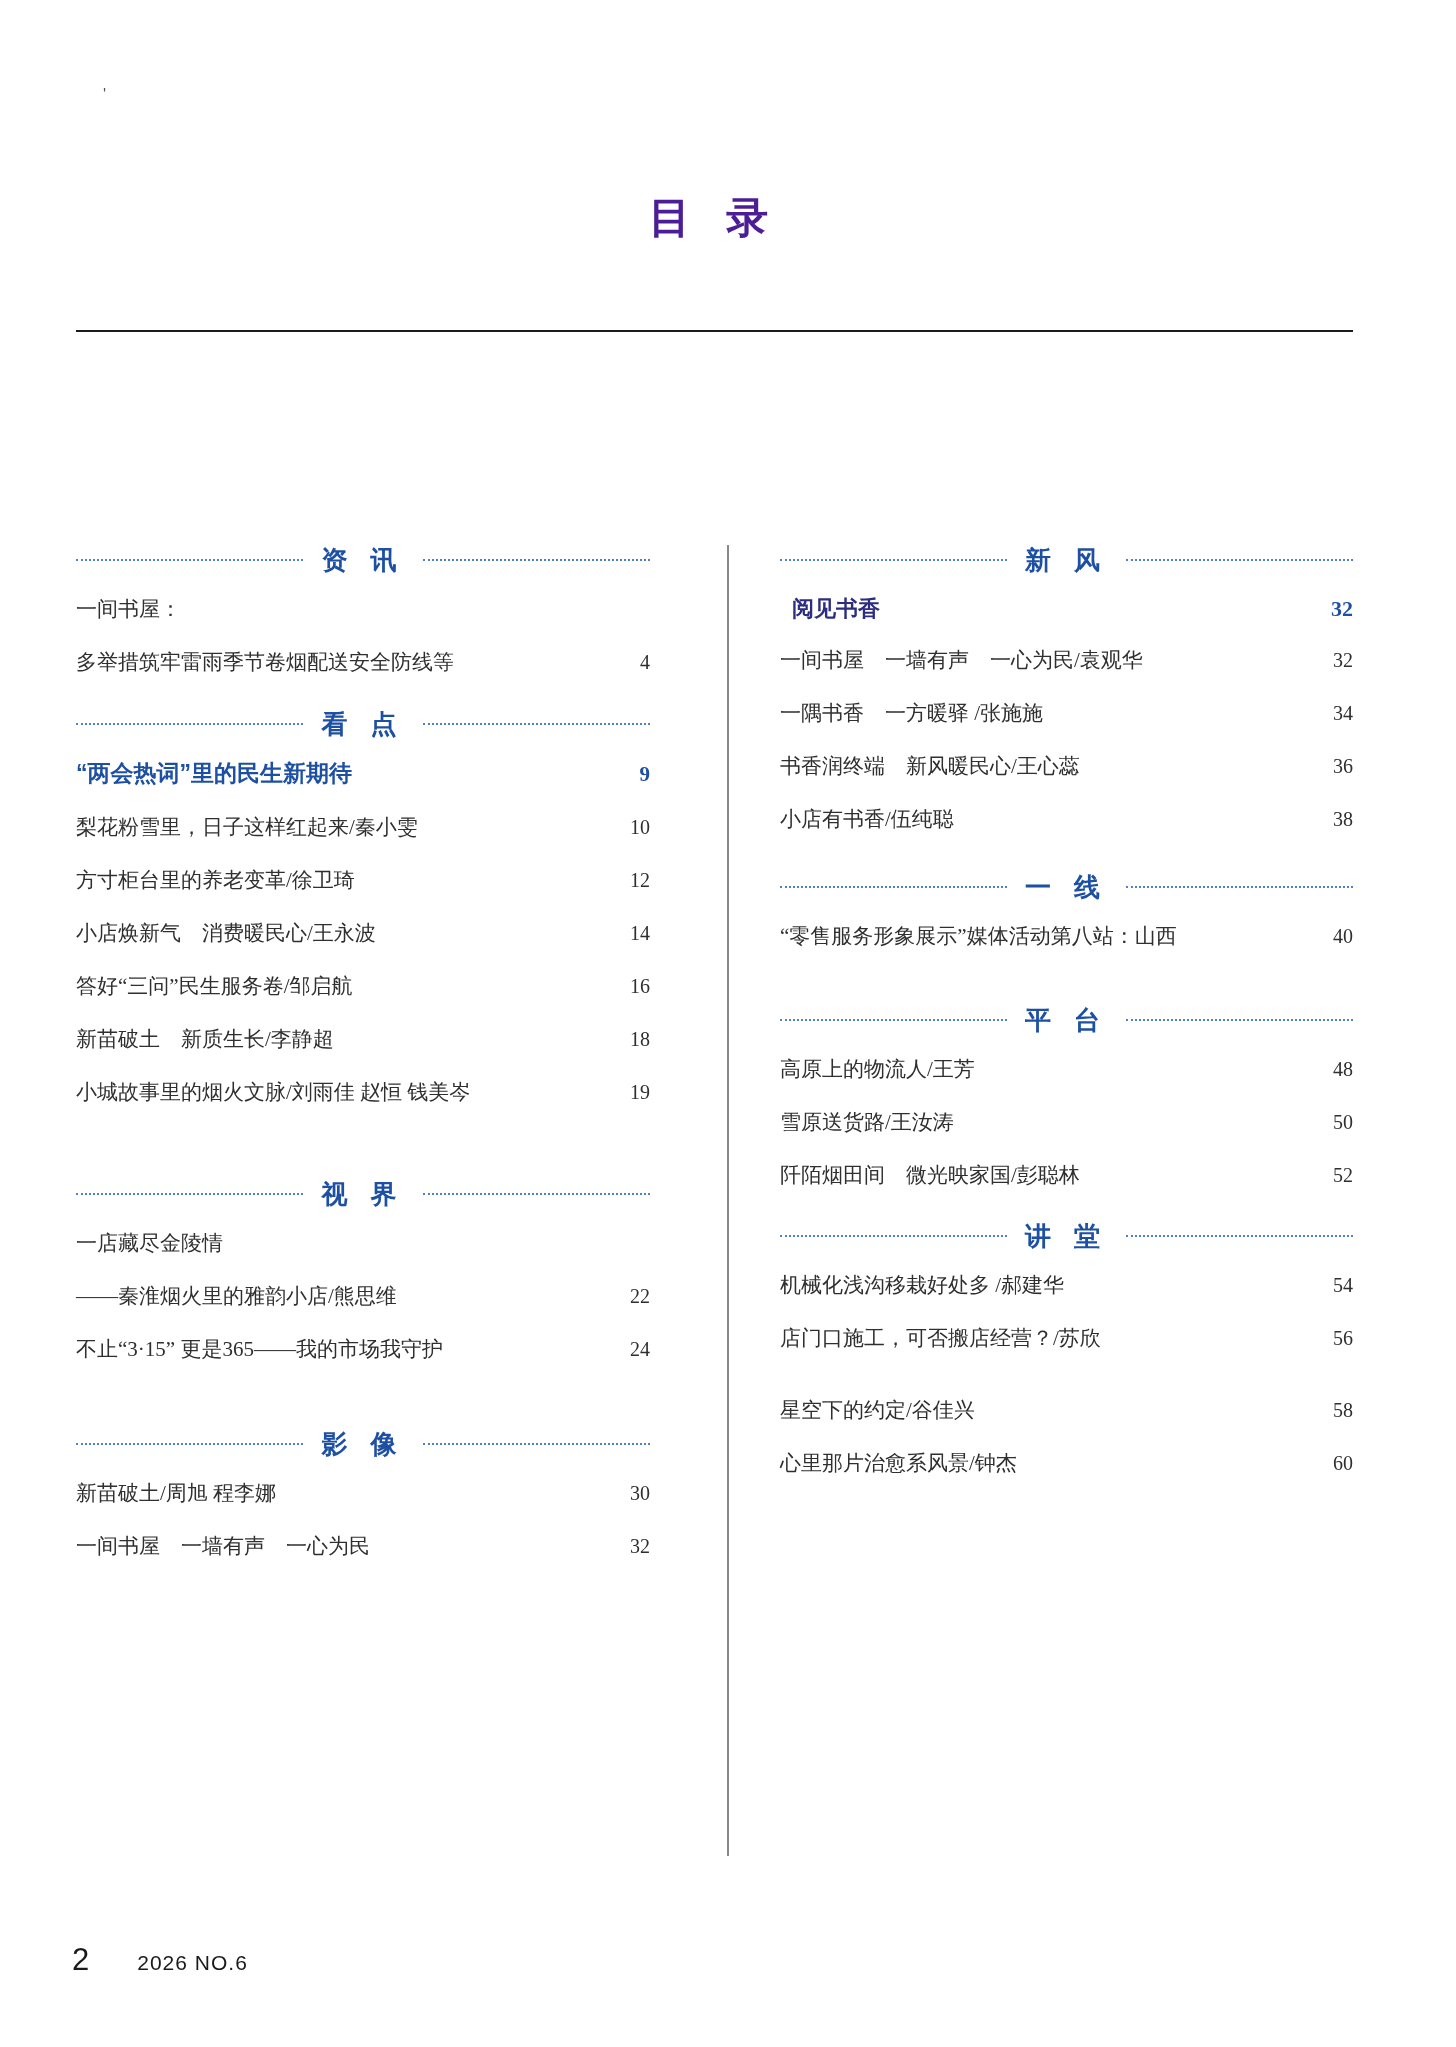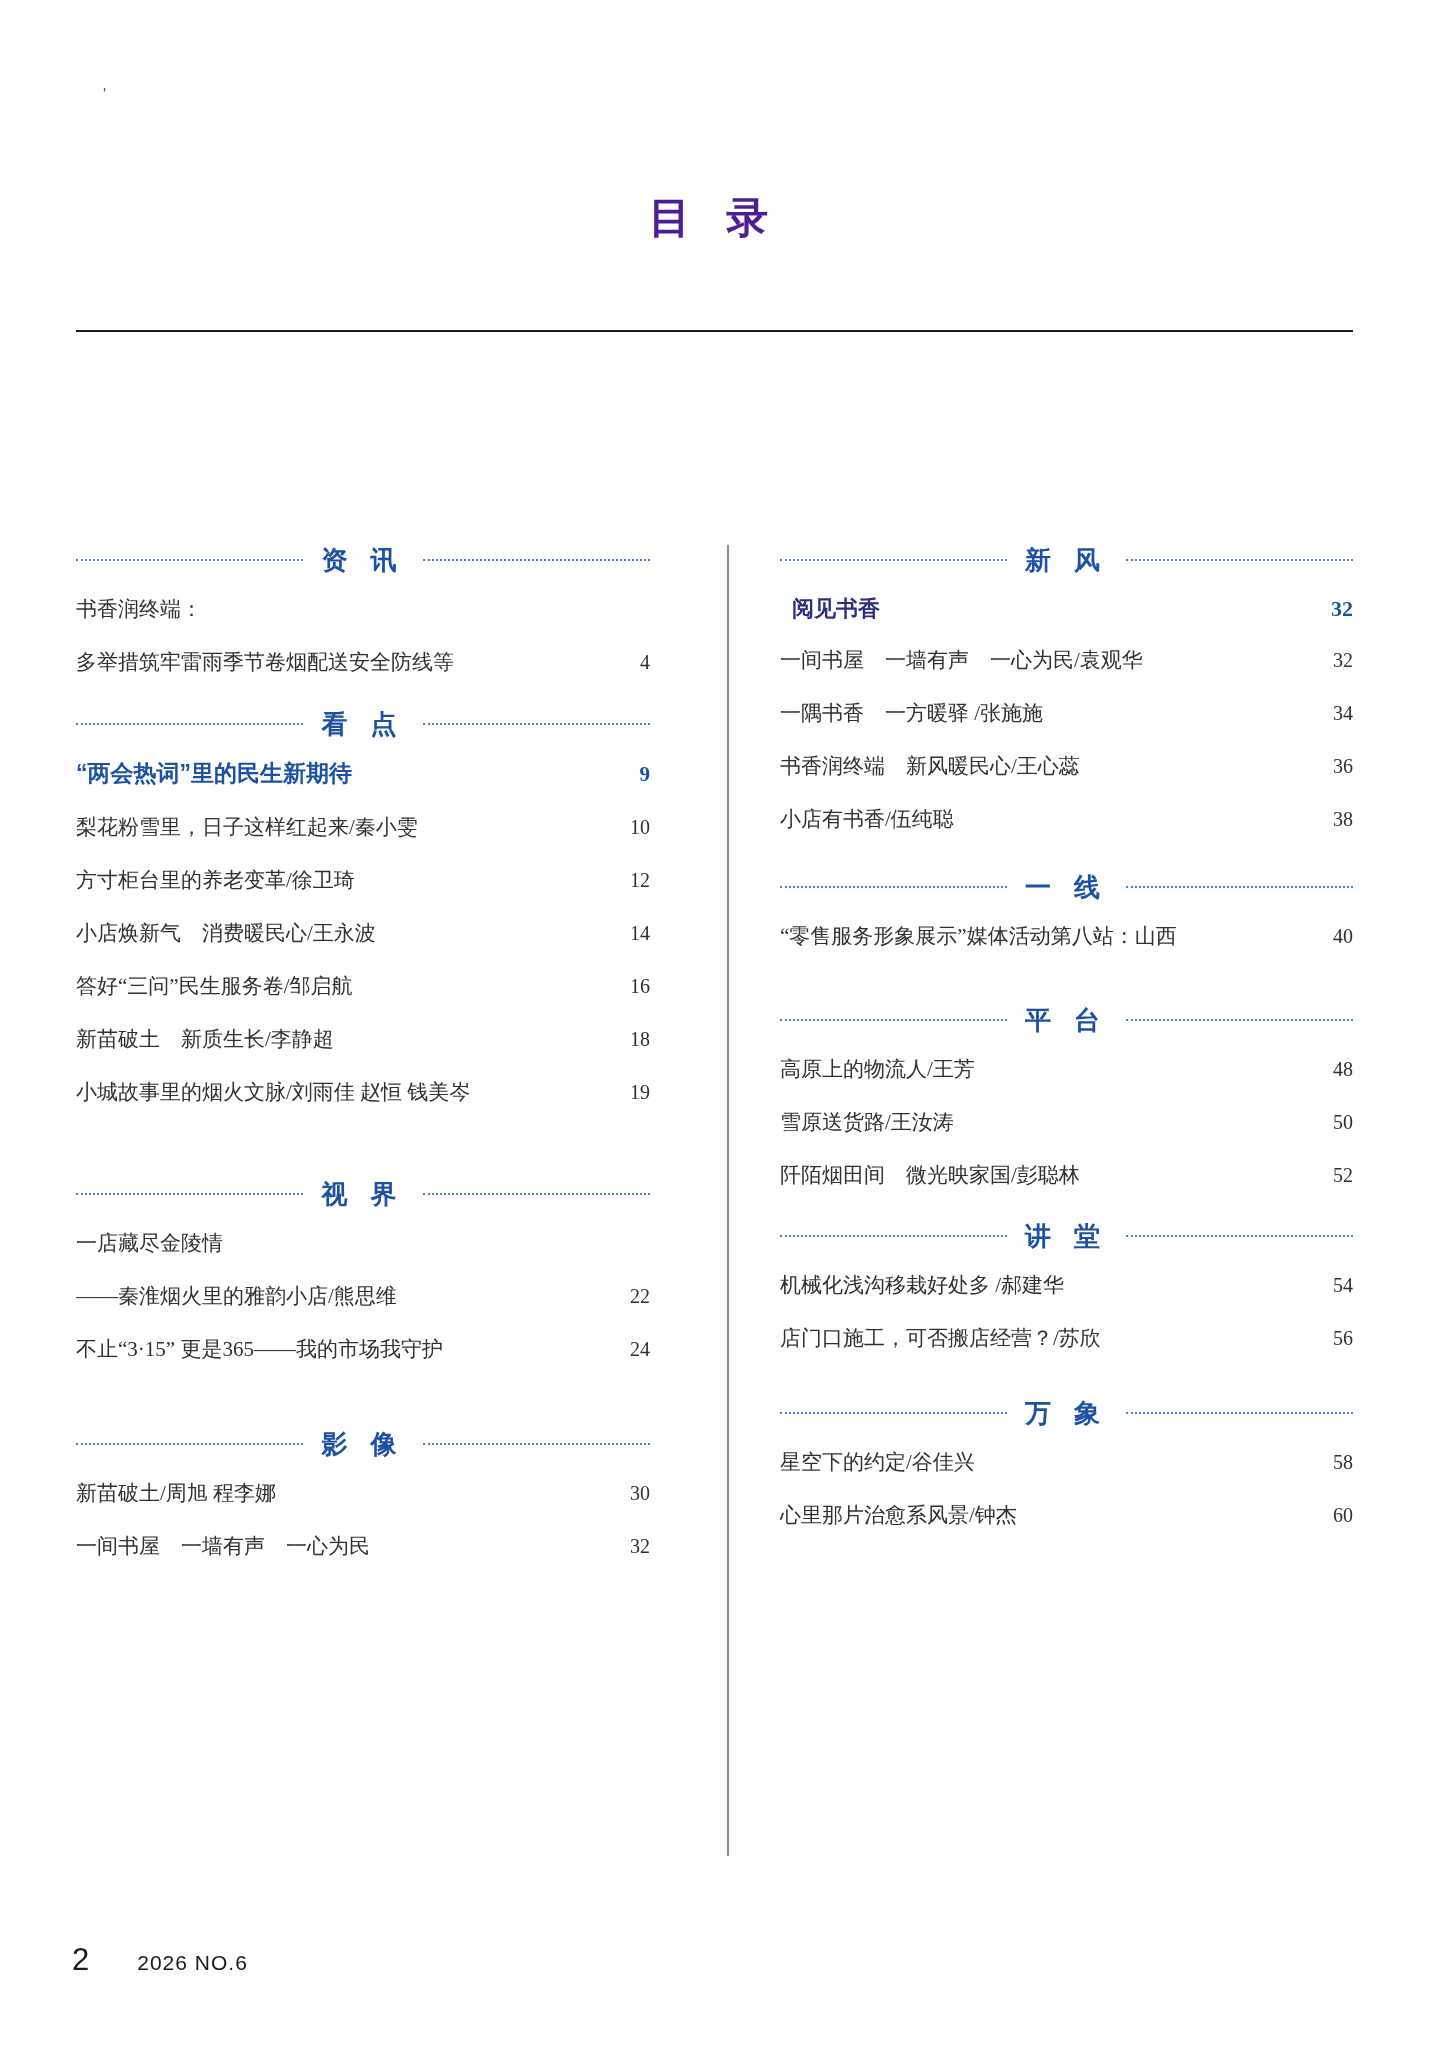--- a/index.html
+++ b/index.html
@@ -116,21 +116,21 @@
   <div class="col-divider"></div>
 
   <div class="column col-left">
       <div class="section" id="sec-zixun">
         <div class="sec-header">
           <span class="dots"></span>
           <span class="sec-label">资 讯</span>
           <span class="dots"></span>
         </div>
         <div class="row item">
-          <span class="t">书香润终端：</span>
+          <span class="t">一间书屋：</span>
         </div>
         <div class="row item">
           <span class="t">多举措筑牢雷雨季节卷烟配送安全防线等</span>
           <span class="p">4</span>
         </div>
       </div>
       <div class="section" id="sec-kandian">
         <div class="sec-header">
           <span class="dots"></span>
           <span class="sec-label">看 点</span>
@@ -266,25 +266,20 @@
         <div class="row item">
           <span class="t">机械化浅沟移栽好处多 /郝建华</span>
           <span class="p">54</span>
         </div>
         <div class="row item">
           <span class="t">店门口施工，可否搬店经营？/苏欣</span>
           <span class="p">56</span>
         </div>
       </div>
       <div class="section" id="sec-wanxiang">
-        <div class="sec-header">
-          <span class="dots"></span>
-          <span class="sec-label">万 象</span>
-          <span class="dots"></span>
-        </div>
         <div class="row item">
           <span class="t">星空下的约定/谷佳兴</span>
           <span class="p">58</span>
         </div>
         <div class="row item">
           <span class="t">心里那片治愈系风景/钟杰</span>
           <span class="p">60</span>
         </div>
       </div>
     </div>

